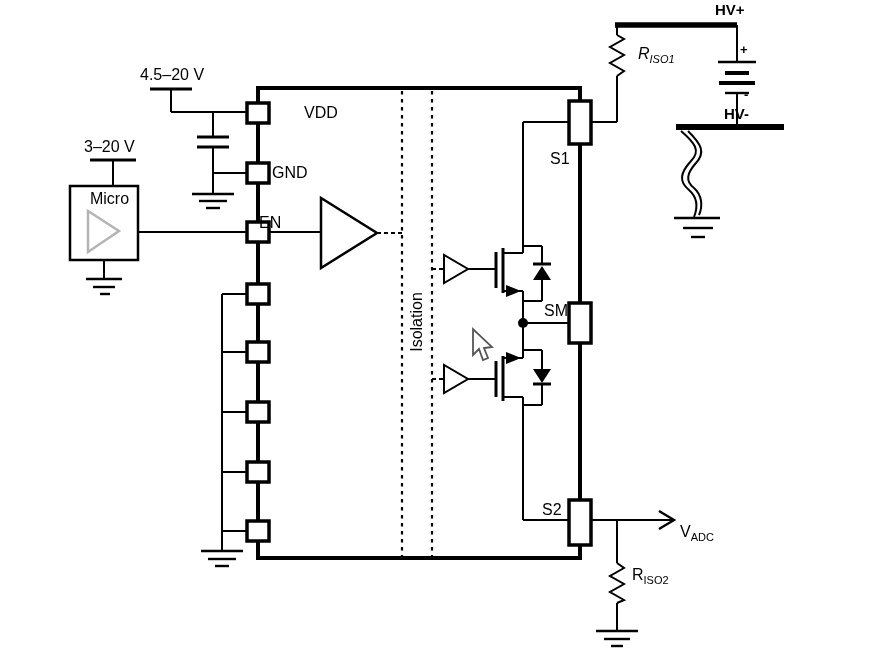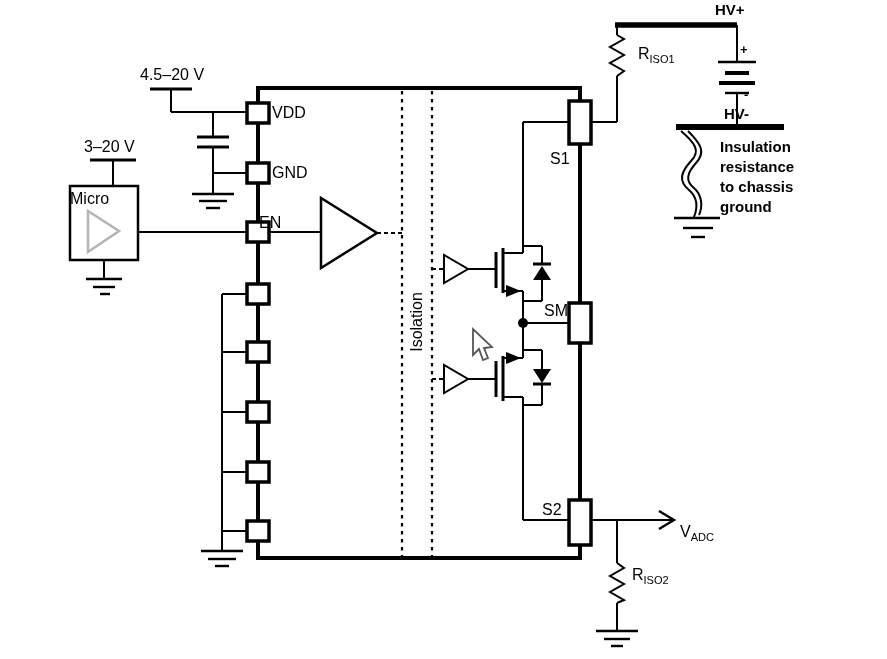--- a/index.html
+++ b/index.html
@@ -192,50 +192,44 @@
       <rect x="569" y="101" width="22" height="43"></rect>
       <rect x="569" y="303" width="22" height="40"></rect>
       <rect x="569" y="500" width="22" height="45"></rect>
     </g>
 
     <path d="M473,329 L473,355 L479,349 L483,360 L488,358 L484,348 L492,347 Z" fill="#fff" stroke="#555" stroke-width="1.8"></path>
   </svg>
 
   <div class="lbl" style="left:140px; top:66px;">4.5–20 V</div>
   <div class="lbl" style="left:84px;  top:138px;">3–20 V</div>
-  <div class="lbl" style="left:70px;  top:190px; width:79px; text-align:left;">Micro</div>
-
-  <div class="lbl" style="left:272px; top:104px;">VDD</div>
+  <div class="lbl" style="left:70px;  top:190px; width:79px; text-align:center;">Micro</div>
+
+  <div class="lbl" style="left:272px; top:104px;padding-left:32px;">VDD</div>
   <div class="lbl" style="left:272px; top:164px;">GND</div>
   <div class="lbl" style="left:259px; top:214px;">EN</div>
 
   <div class="lbl iso">Isolation</div>
 
   <div class="lbl" style="left:550px; top:102px;margin-top:48px;">S1</div>
   <div class="lbl" style="left:544px; top:302px;text-align:right;">SM</div>
   <div class="lbl" style="left:542px; top:501px;">S2</div>
 
   <div class="lbl bold" style="left:679px; top:2px;">HV+</div>
   <div class="lbl bold" style="left:688px; top:106px;">HV-</div>
 
   <div class="lbl tiny" style="left:740px; top:43px;">+</div>
   <div class="lbl tiny" style="left:744px; top:88px;">-</div>
 
-  <div class="lbl" style="left:638px; top:45px;">
+  <div class="lbl" style="left:638px; top:45px;font-style:italic;">
     <span>R</span><sub>ISO1</sub>
   </div>
 
   <div class="lbl" style="left:632px; top:566px;">
     <span>R</span><sub>ISO2</sub>
   </div>
 
   <div class="lbl" style="left:680px; top:523px;text-align:center;">
     <span>V</span><sub>ADC</sub>
   </div>
 
-  <div class="note">
-    <div>Insulation</div>
-    <div>resistance</div>
-    <div>to chassis</div>
-    <div>ground</div>
-  </div>
 
 </div>
 
 </body></html>

